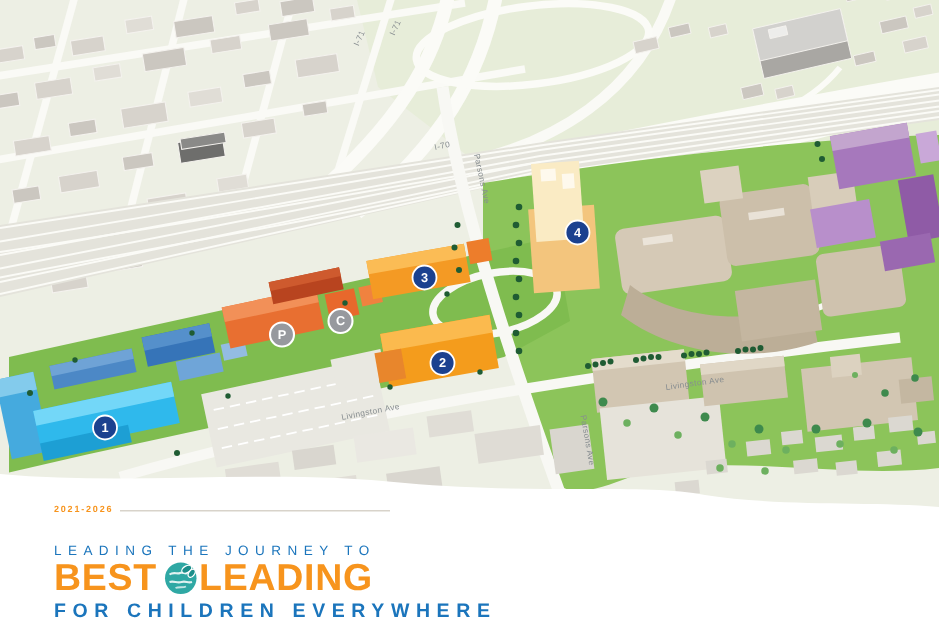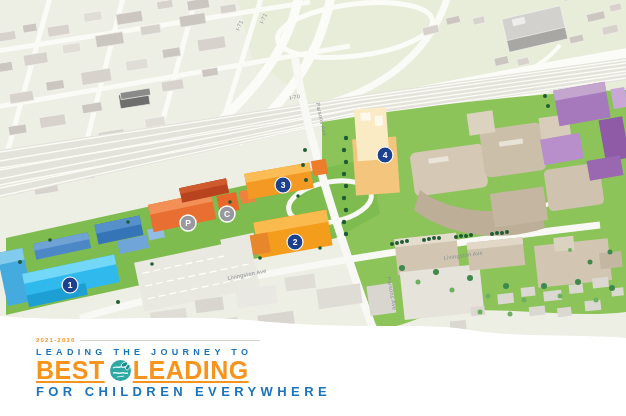--- a/index.html
+++ b/index.html
@@ -6,24 +6,24 @@
   .stage{position:relative;width:626px;height:416px;background:#fff;overflow:hidden;
          font-family:"Liberation Sans",sans-serif;}
   .map-svg{position:absolute;left:0;top:0;}
   .street-label{fill:#878d90;font-size:5.5px;letter-spacing:.3px;}
   .marker-num{fill:#fff;font-size:8.5px;font-weight:bold;}
   
   .logo{position:absolute;left:36px;top:336px;width:224px;}
   .logo-years-row{display:flex;align-items:center;gap:4px;height:8px;}
   .logo-years{color:#F7941D;font-size:6px;font-weight:bold;letter-spacing:1.2px;}
   .logo-rule{flex:1;height:1px;background:#d8d3ca;}
-  .logo-line1{color:#1B75BC;font-size:9px;font-weight:bold;letter-spacing:4.3px;
-              white-space:nowrap;margin-top:3px;}
+  .logo-line1{color:#1B75BC;font-size:9px;font-weight:normal;letter-spacing:4.3px;
+              white-space:nowrap;margin-top:18px;}
   .logo-brand{display:flex;align-items:center;color:#F7941D;font-size:25px;
-              font-weight:bold;letter-spacing:.5px;line-height:24px;margin-top:1px;white-space:nowrap;text-decoration:underline;}
+              font-weight:bold;letter-spacing:.5px;line-height:24px;margin-top:1px;white-space:nowrap;}
   .logo-brand .globe{margin:0 1px 0 4px;}
   .logo-line2{color:#1B75BC;font-size:13px;font-weight:bold;letter-spacing:4.4px;
               white-space:nowrap;margin-top:2px;}
 </style>
 </head>
 <body>
 
 <div class="stage">
 
 <svg class="map-svg" width="626" height="346" viewBox="0 0 626 346">

